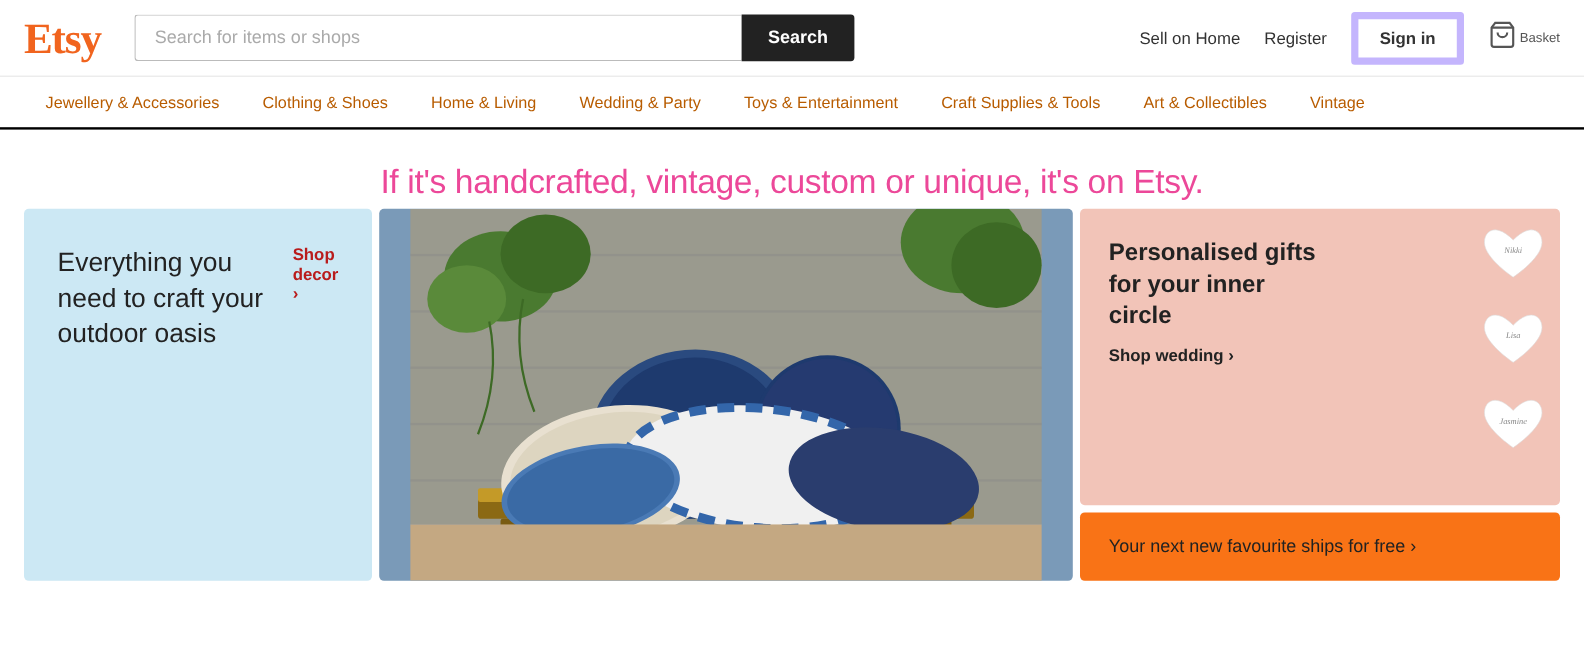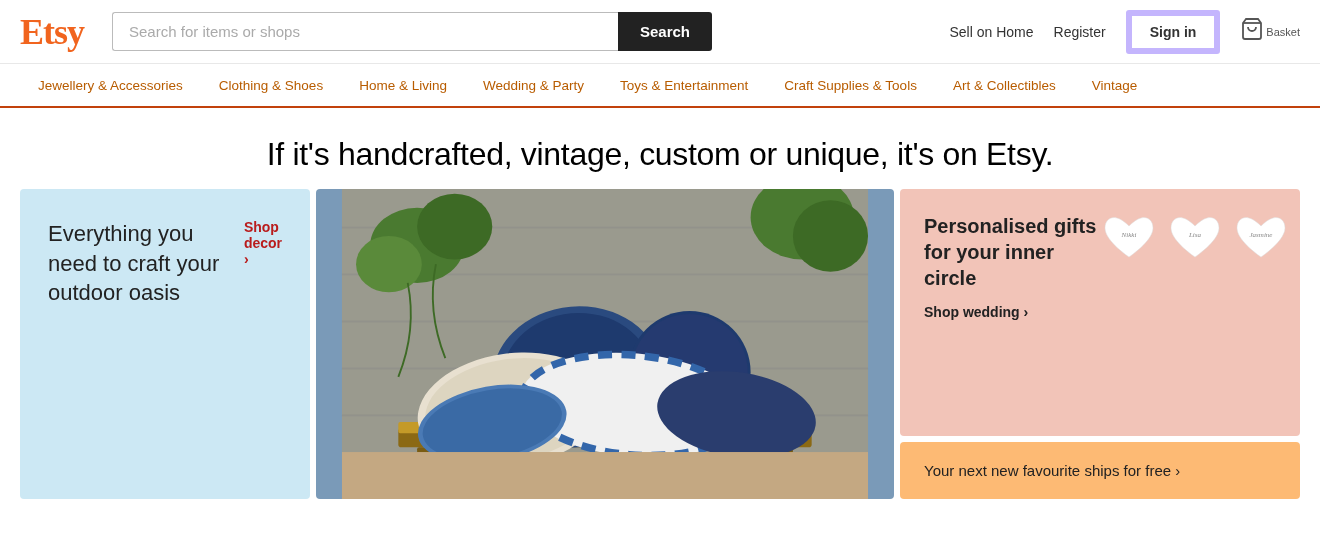--- a/index.html
+++ b/index.html
@@ -86,45 +86,45 @@
     .basket-label {
       font-size: 11px;
       color: #555;
     }
 
     
     .nav-bar {
       display: flex;
       align-items: center;
       padding: 0 20px;
-      border-bottom: 2px solid #c2410c;
+      border-bottom: 2px solid #000000;
       height: 44px;
       gap: 0;
     }
     .nav-item {
       padding: 0 18px;
       font-size: 13.5px;
       color: #b85c00;
       text-decoration: none;
       cursor: pointer;
       white-space: nowrap;
       height: 44px;
       display: flex;
       align-items: center;
       border-bottom: 2px solid transparent;
       margin-bottom: -2px;
     }
 
     
     .hero-tagline {
       text-align: center;
-      padding: 28px 20px 16px;
-      font-size: 32px;
+      padding: 28px 20px 6px;
+      font-size: 28px;
       font-weight: 400;
-      color: #000000;
+      color: #ec4899;
       letter-spacing: -0.3px;
     }
 
     
     .main-grid {
       display: grid;
       grid-template-columns: 290px 1fr 400px;
       grid-template-rows: 1fr auto;
       gap: 6px;
       padding: 0 20px 20px;
@@ -191,43 +191,43 @@
       font-size: 14px;
       font-weight: 600;
       color: #222;
       text-decoration: none;
       cursor: pointer;
     }
     .right-top-link:after { content: ' ›'; }
 
     
     .right-bottom-panel {
-      background: #fdba74;
+      background: #f97316;
       border-radius: 4px;
       padding: 20px 24px;
       display: flex;
       align-items: center;
     }
     .right-bottom-link {
       font-size: 15px;
       font-weight: 500;
       color: #222;
       text-decoration: none;
       cursor: pointer;
     }
     .right-bottom-link:after { content: ' ›'; }
 
     
     .hearts-decoration {
       position: absolute;
       right: 10px;
-      top: 22px;
-      display: flex;
-      flex-direction: row;
-      gap: 8px;
+      top: 11px;
+      display: flex;
+      flex-direction: column;
+      gap: 19px;
       align-items: center;
     }
     
     .heart-shape {
       width: 58px;
       height: 52px;
       position: relative;
     }
     .heart-shape svg {
       width: 100%;

